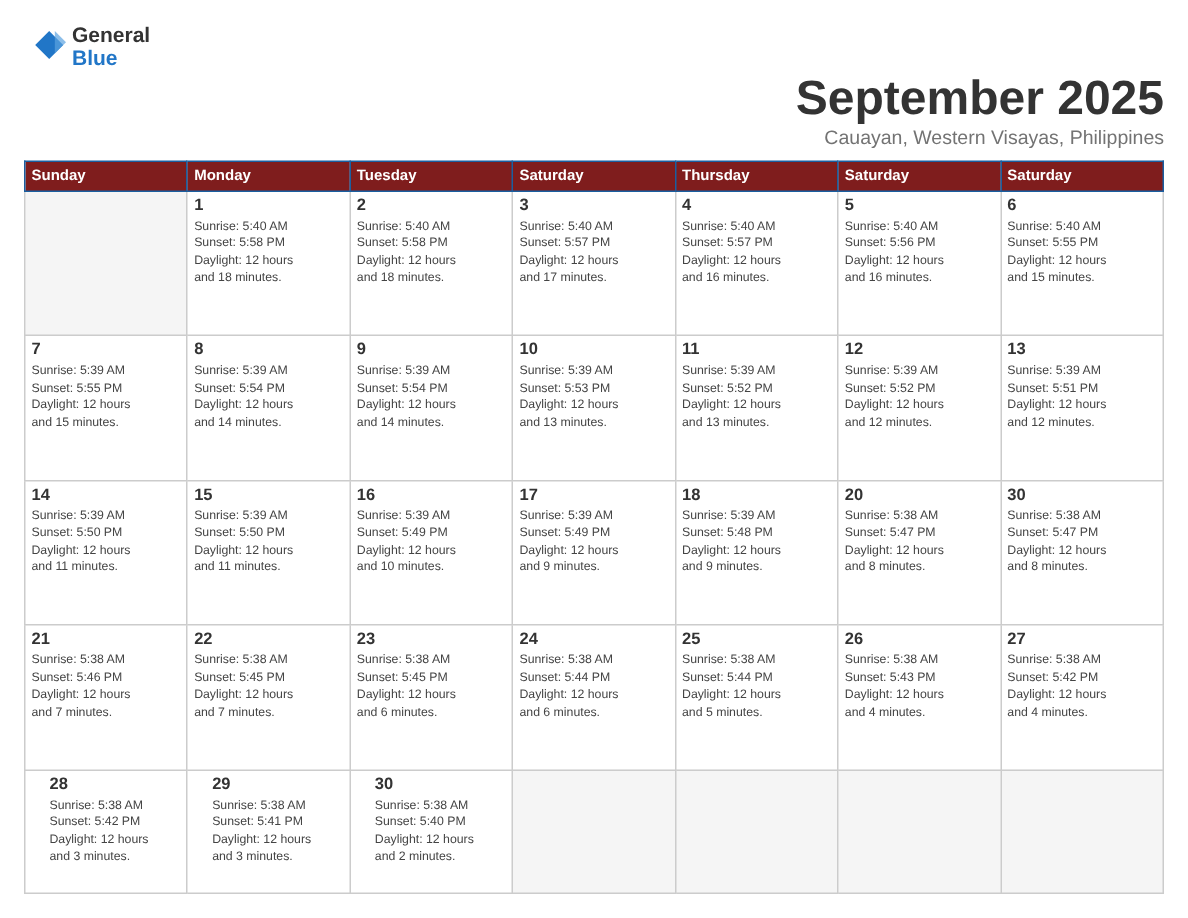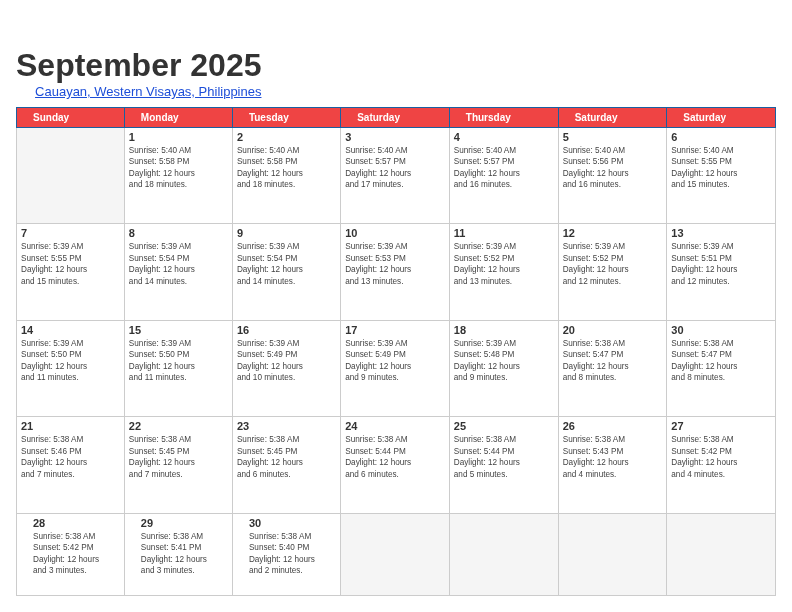--- a/index.html
+++ b/index.html
@@ -51,33 +51,32 @@
       text-align: right;
     }
     .month-title {
       font-size: 32px;
       font-weight: bold;
       color: #333;
       margin-top: 31px;
     }
     .location {
       font-size: 13px;
-      color: #1d4ed8;
-      text-decoration: underline;
+      color: #737373;
     }
     .calendar-table {
       width: 100%;
       border-collapse: collapse;
       flex: 1;
       font-size: 9px;
     }
     .calendar-table th {
-      background: #ef4444;
+      background: #7f1d1d;
       color: #fff;
-      padding: 4px 16px;
+      padding: 4px 4px;
       text-align: left;
       font-size: 10px;
       font-weight: bold;
       border: 1px solid #1a5fa0;
     }
     .calendar-table td {
       border: 1px solid #ccc;
       vertical-align: top;
       padding: 3px 4px;
       width: 113px;
@@ -102,20 +101,30 @@
     .last-row td {
       height: 68px;
       padding-left: 16px;
     }
   </style>
 </head>
 <body>
 
 <div class="page">
   <div class="header">
+    <div class="logo">
+      <svg class="logo-icon" viewBox="0 0 30 30">
+        <polygon points="18,4 28,14 18,24 8,14" fill="#2176c7"></polygon>
+        <polygon points="22,4 30,12 22,20" fill="#5ba3e0" opacity="0.7"></polygon>
+      </svg>
+      <div class="logo-text">
+        <span class="logo-general">General</span>
+        <span class="logo-blue">Blue</span>
+      </div>
+    </div>
     <div class="title-section">
       <div class="month-title">September 2025</div>
       <div class="location">Cauayan, Western Visayas, Philippines</div>
     </div>
   </div>
 
   <table class="calendar-table">
     <thead>
       <tr>
         <th>Sunday</th>

